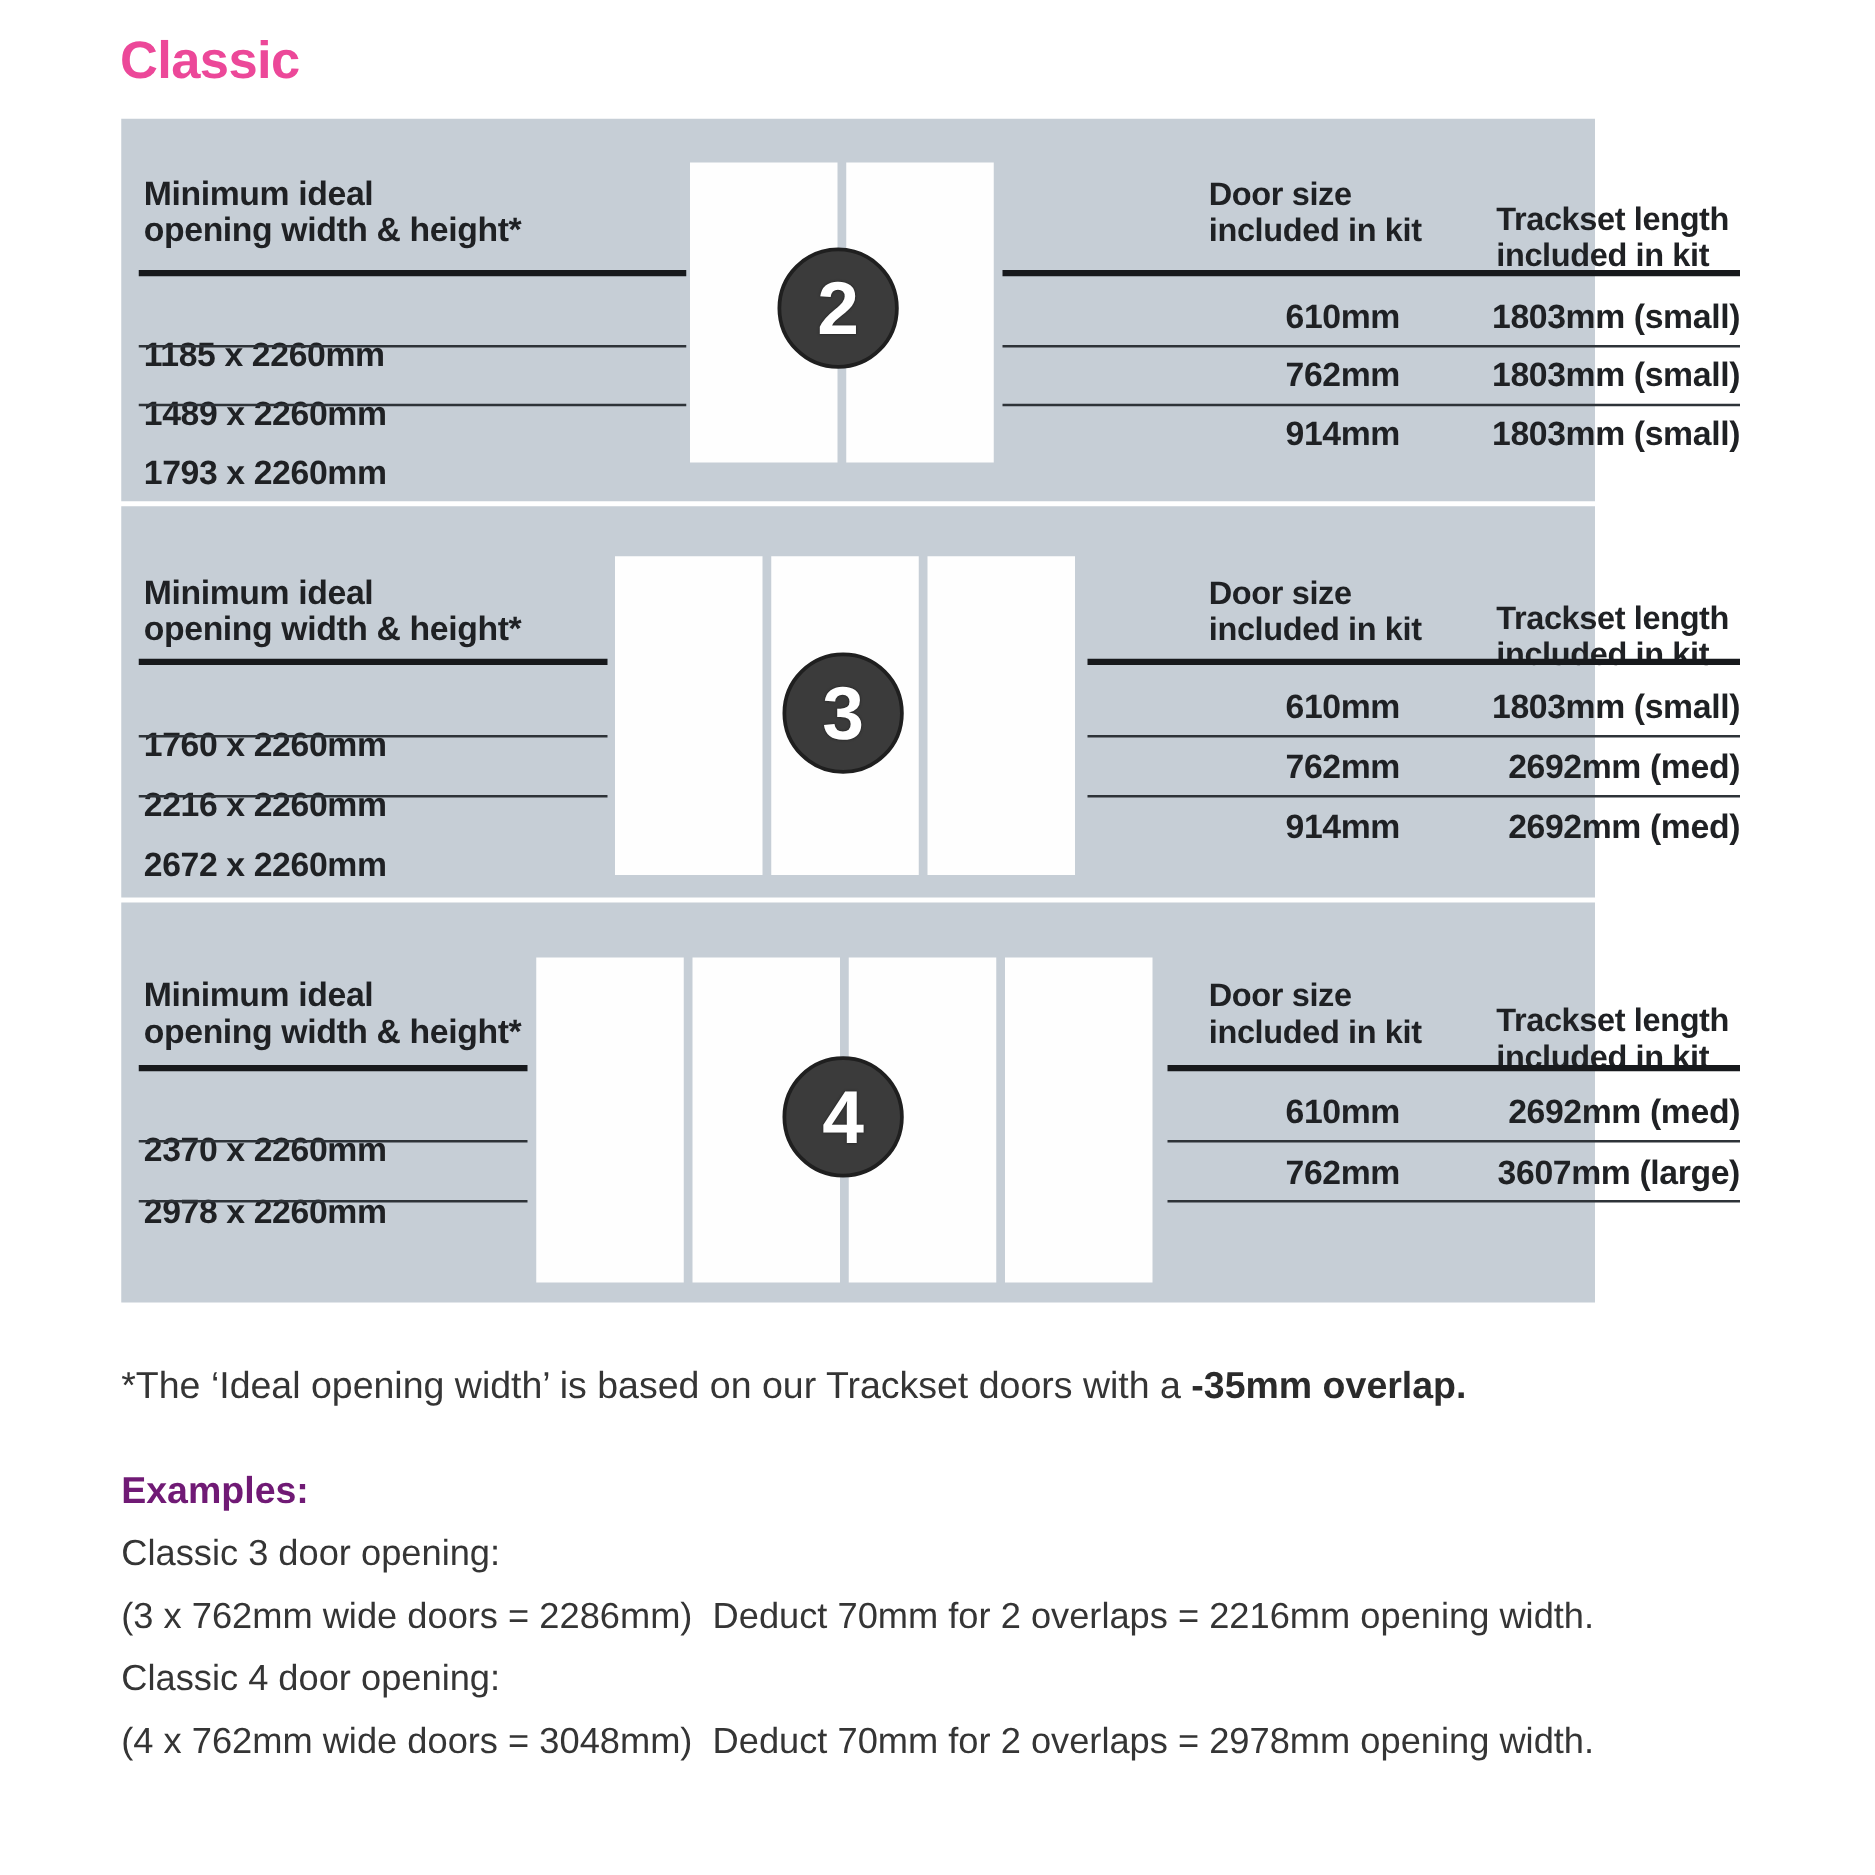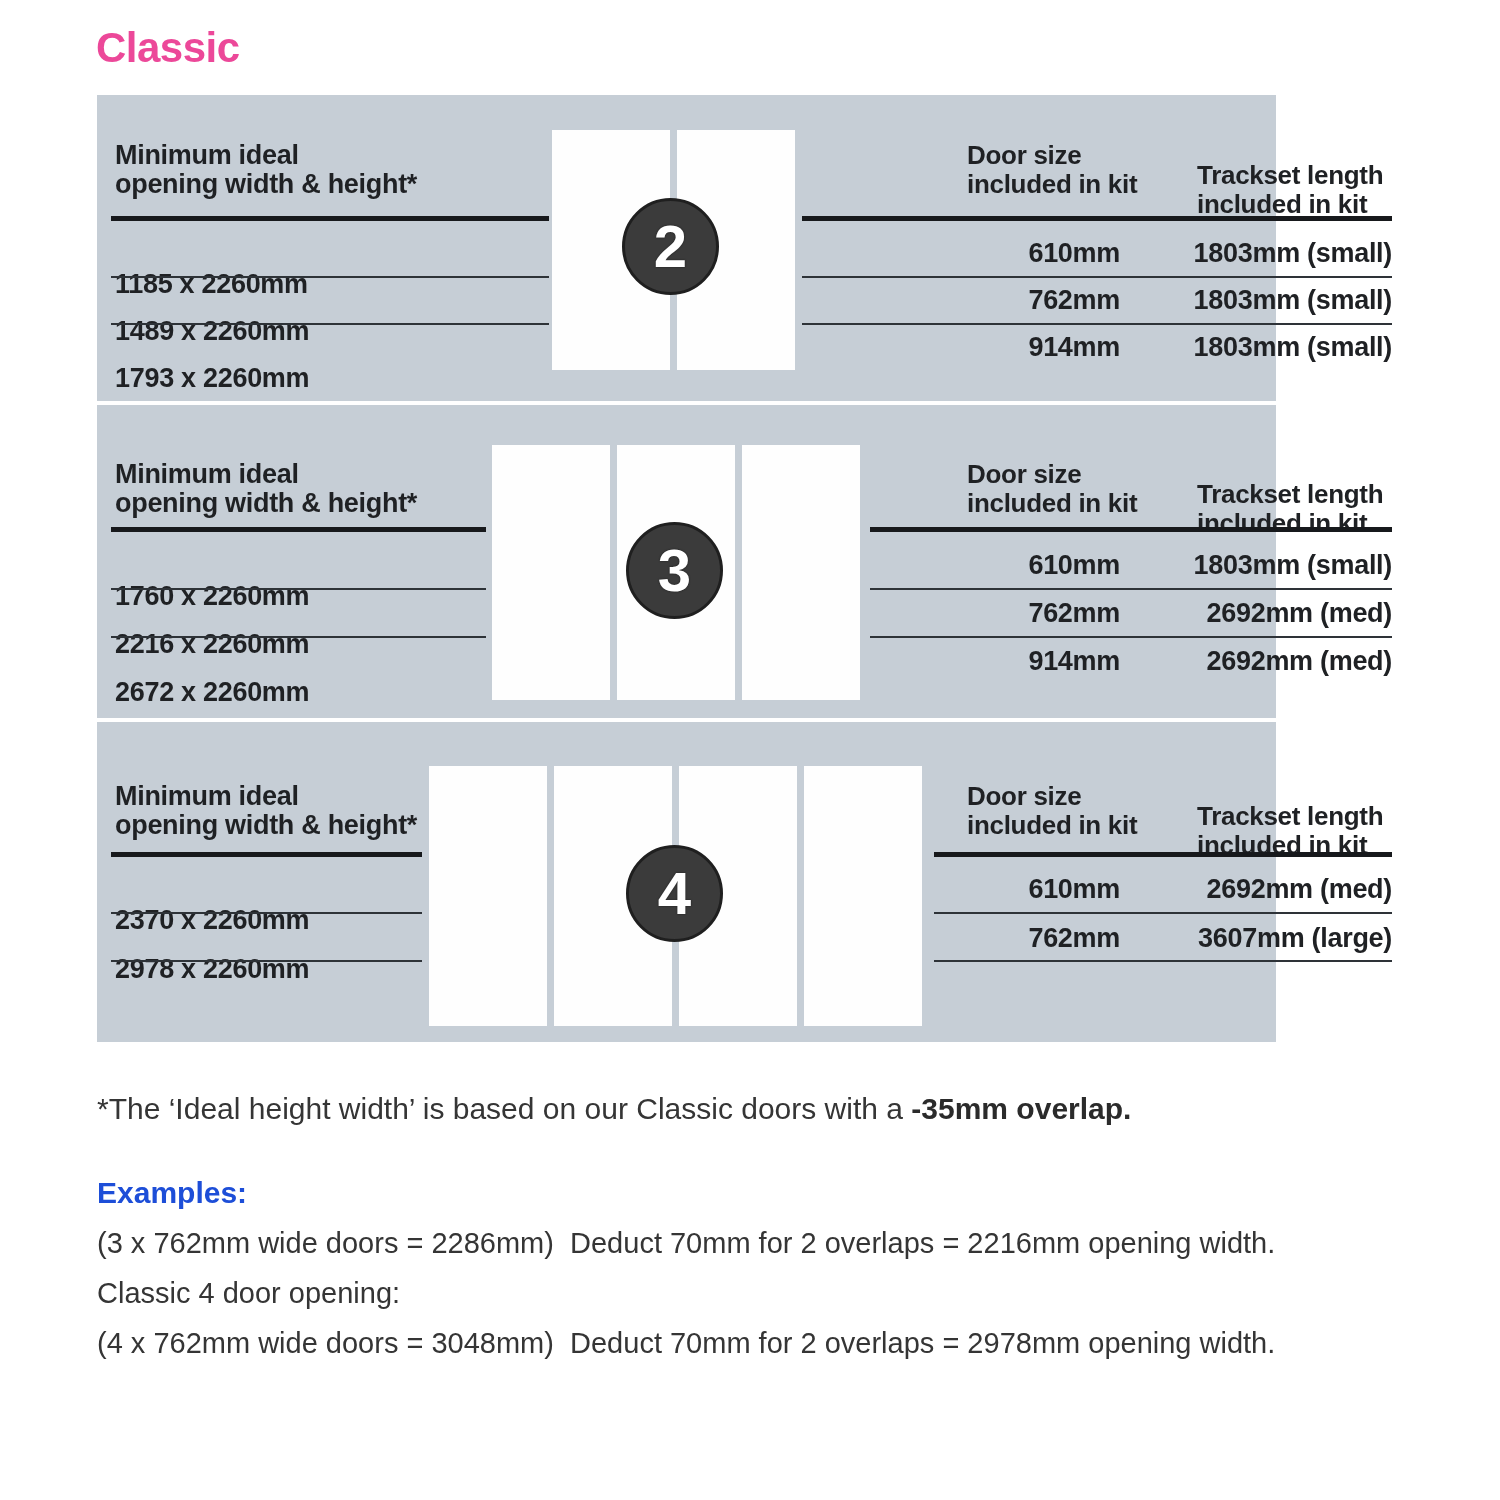--- a/index.html
+++ b/index.html
@@ -97,21 +97,21 @@
   .footnote{
     position:absolute; left:97px; top:1092px;
     font-size:30px; color:#353535; white-space:pre;
   }
   .footnote b{ color:#2b2b2b; }
   .examples{
     position:absolute; left:97px; top:1168px;
     font-size:29px; color:#353535;
   }
   .ex-line{ line-height:50px; white-space:pre; }
-  .ex-bold{ font-weight:bold; font-size:30px; color:#1d4ed8; }
+  .ex-bold{ font-weight:bold; font-size:30px; color:#701a75; }
 </style>
 </head>
 <body>
 
 <div class="page-title">Classic</div>
 
 <section class="block" id="block1">
   <div class="hdr left-header">Minimum ideal
 opening width &amp; height*</div>
   <div class="hdr rh1">Door size
@@ -219,20 +219,21 @@
     <span class="c2">2692mm (med)</span>
   </div>
   <div class="rule thin right-rule ta"></div>
   <div class="rrow rb">
     <span class="c1">762mm</span>
     <span class="c2">3607mm (large)</span>
   </div>
   <div class="rule thin right-rule tb"></div>
 </section>
 
-<div class="footnote"><span>*The ‘Ideal height width’ is based on our Classic doors with a </span><b>-35mm overlap.</b></div>
+<div class="footnote"><span>*The ‘Ideal opening width’ is based on our Trackset doors with a </span><b>-35mm overlap.</b></div>
 
 <div class="examples">
   <div class="ex-line ex-bold">Examples:</div>
+  <div class="ex-line">Classic 3 door opening:</div>
   <div class="ex-line">(3 x 762mm wide doors = 2286mm)  Deduct 70mm for 2 overlaps = 2216mm opening width.</div>
   <div class="ex-line">Classic 4 door opening:</div>
   <div class="ex-line">(4 x 762mm wide doors = 3048mm)  Deduct 70mm for 2 overlaps = 2978mm opening width.</div>
 </div>
 
 </body></html>

